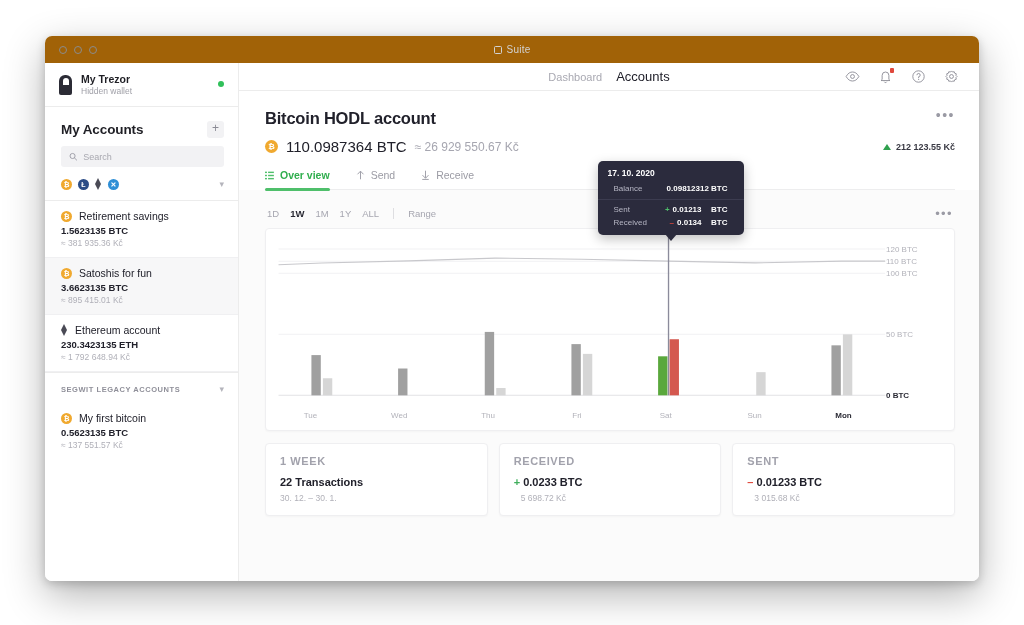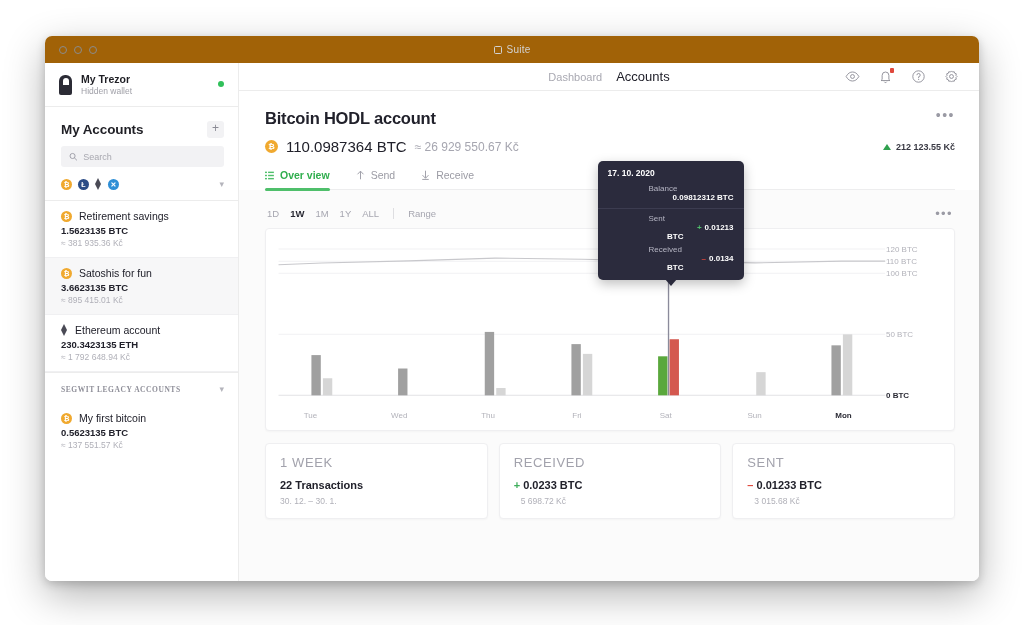--- a/index.html
+++ b/index.html
@@ -111,21 +111,21 @@
   }
   .acc-item.active { background: #f7f7f8; }
   .acc-item-top { display: flex; align-items: center; gap: 7px; }
   .acc-label { font-size: 10.5px; color: #21212b; font-weight: 500; }
   .acc-amount { font-size: 9.5px; color: #21212b; font-weight: 600; margin: 3px 0 2px 0; }
   .acc-fiat { font-size: 8.5px; color: #b0b0b8; }
   .legacy-head {
     display: flex; align-items: center; justify-content: space-between;
     padding: 12px 14px 9px 16px; border-top: 1px solid #ececec;
   }
-  .legacy-title { font-size: 7.5px; color: #8f8f99; letter-spacing: .55px; font-weight: 600; font-family: Liberation Serif, serif; }
+  .legacy-title { font-size: 7.5px; color: #8f8f99; letter-spacing: .55px; font-weight: 600; }
 
   
   .main { flex: 1; display: flex; flex-direction: column; background: #fbfbfb; }
   .topbar {
     height: 28px; background: #ffffff; border-bottom: 1px solid #ececec;
     display: flex; align-items: center; position: relative;
   }
   .topnav {
     position: absolute; left: 0; right: 0; display: flex;
     justify-content: center; align-items: baseline; gap: 14px;
@@ -191,39 +191,39 @@
   .xlabel { font-size: 8px; color: #b2b2ba; width: 52px; text-align: center; }
   .xlabel.bold { color: #2b2b35; font-weight: 700; }
 
   
   .tooltip {
     position: absolute; left: 240px; top: -68px; width: 146px;
     background: #2b2b3d; border-radius: 5px; color: #fff;
     padding: 7px 0 6px 0; box-shadow: 0 4px 12px rgba(0,0,0,.25); z-index: 6;
   }
   .tt-date { font-size: 8.5px; padding: 0 10px 4px 10px; color: #ffffff; font-weight: 600; }
-  .tt-row { display: flex; align-items: center; padding: 2px 10px; font-size: 8px; flex-direction: column; }
+  .tt-row { display: flex; align-items: center; padding: 2px 16px; font-size: 8px; }
   .tt-k { color: #b6b6c4; width: 44px; }
   .tt-v { margin-left: auto; font-weight: 700; color: #ffffff; }
   .tt-sep { border-top: 1px solid #3c3c50; margin: 4px 0 3px 0; }
   .tt-unit { width: 26px; text-align: right; color: #ffffff; font-weight: 700; }
   .tt-sign-plus { color: #4fbf6b; margin-right: 3px; font-weight: 700; }
   .tt-sign-minus { color: #e0483c; margin-right: 3px; font-weight: 700; }
   .tt-arrow {
     position: absolute; left: 50%; bottom: -6px; margin-left: -6px;
     width: 0; height: 0; border-left: 6px solid transparent;
     border-right: 6px solid transparent; border-top: 7px solid #2b2b3d;
   }
 
   .cards-row { display: flex; gap: 11px; margin-top: 12px; }
   .scard {
     flex: 1; background: #ffffff; border: 1px solid #efeff1; border-radius: 4px;
     padding: 11px 14px 12px 14px; box-shadow: 0 1px 2px rgba(0,0,0,.03);
   }
-  .scard-label { font-size: 13px; color: #a2a2ac; letter-spacing: .6px; font-weight: 400; }
+  .scard-label { font-size: 11px; color: #a2a2ac; letter-spacing: .6px; font-weight: 700; }
   .scard-main { font-size: 11px; color: #21212b; font-weight: 600; margin-top: 9px; }
   .scard-main .sgn-plus { color: #3fae5c; }
   .scard-main .sgn-minus { color: #e0483c; }
   .scard-sub { font-size: 8.5px; color: #b0b0b8; margin-top: 5px; }
   .scard-sub.indent { padding-left: 7px; }
 </style>
 </head>
 <body>
 
 <div class="stage">

